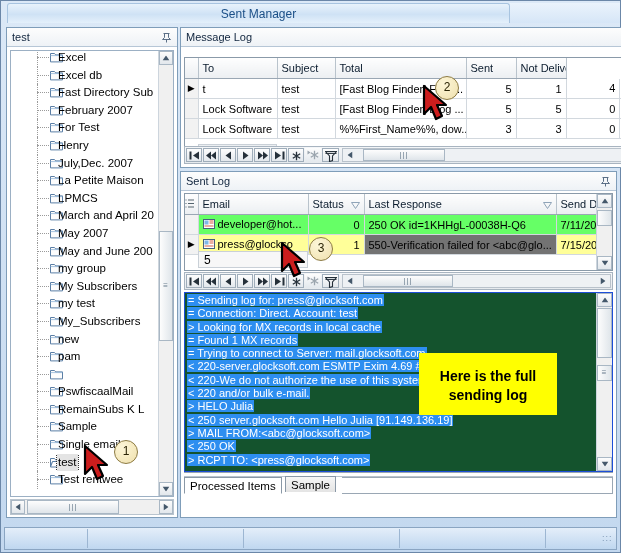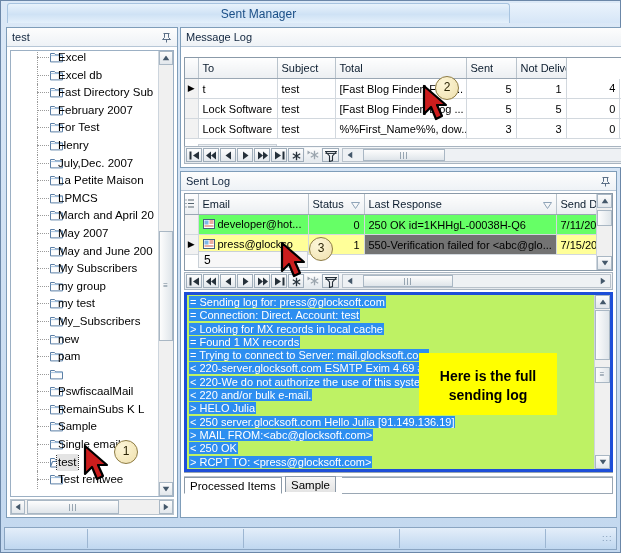--- a/index.html
+++ b/index.html
@@ -159,21 +159,21 @@
   }
   .navbtn svg{display:block;margin:0 auto;}
   .nav-hs{
     position:absolute;top:1px;height:14px;
     background:#eef1f4;border:1px solid #b9c2cb;box-sizing:border-box;
   }
 
   
   .memo{
     position:absolute;left:3px;right:3px;
-    background:#bef264;border:3px solid #1d4ed8;
+    background:#14532d;border:1px solid #1d4ed8;
     box-sizing:border-box;overflow:hidden;text-decoration:underline;
   }
   .memo-inner{position:absolute;left:2px;top:1px;right:16px;}
   .logline{
     font-size:11px;line-height:13.3px;white-space:nowrap;
     color:#fff;
   }
   .logline span{background:#2d8ef0;padding:0 1px;}
   .memo-vs{
     position:absolute;right:0;top:0;bottom:0;width:15px;
@@ -297,25 +297,25 @@
                   <path d="M0.5 1.5h4l1.2 1.4h6.8v7H0.5z" fill="#fdfdfd" stroke="#5b7fa6" stroke-width="1"></path>
                   <path d="M0.5 3.6h11.8" stroke="#8fb4d6" stroke-width="0.8" fill="none"></path>
                 </svg></span><span class="lbl">May 2007</span></div>
             <div class="tree-item"><span class="vline"></span><span class="dots"></span><span class="folder"><svg width="13" height="11" viewBox="0 0 13 11">
                   <path d="M0.5 1.5h4l1.2 1.4h6.8v7H0.5z" fill="#fdfdfd" stroke="#5b7fa6" stroke-width="1"></path>
                   <path d="M0.5 3.6h11.8" stroke="#8fb4d6" stroke-width="0.8" fill="none"></path>
                 </svg></span><span class="lbl">May and June 200</span></div>
             <div class="tree-item"><span class="vline"></span><span class="dots"></span><span class="folder"><svg width="13" height="11" viewBox="0 0 13 11">
                   <path d="M0.5 1.5h4l1.2 1.4h6.8v7H0.5z" fill="#fdfdfd" stroke="#5b7fa6" stroke-width="1"></path>
                   <path d="M0.5 3.6h11.8" stroke="#8fb4d6" stroke-width="0.8" fill="none"></path>
+                </svg></span><span class="lbl">my group</span></div>
+            <div class="tree-item"><span class="vline"></span><span class="dots"></span><span class="folder"><svg width="13" height="11" viewBox="0 0 13 11">
+                  <path d="M0.5 1.5h4l1.2 1.4h6.8v7H0.5z" fill="#fdfdfd" stroke="#5b7fa6" stroke-width="1"></path>
+                  <path d="M0.5 3.6h11.8" stroke="#8fb4d6" stroke-width="0.8" fill="none"></path>
                 </svg></span><span class="lbl">My Subscribers</span></div>
-            <div class="tree-item"><span class="vline"></span><span class="dots"></span><span class="folder"><svg width="13" height="11" viewBox="0 0 13 11">
-                  <path d="M0.5 1.5h4l1.2 1.4h6.8v7H0.5z" fill="#fdfdfd" stroke="#5b7fa6" stroke-width="1"></path>
-                  <path d="M0.5 3.6h11.8" stroke="#8fb4d6" stroke-width="0.8" fill="none"></path>
-                </svg></span><span class="lbl">my group</span></div>
             <div class="tree-item"><span class="vline"></span><span class="dots"></span><span class="folder"><svg width="13" height="11" viewBox="0 0 13 11">
                   <path d="M0.5 1.5h4l1.2 1.4h6.8v7H0.5z" fill="#fdfdfd" stroke="#5b7fa6" stroke-width="1"></path>
                   <path d="M0.5 3.6h11.8" stroke="#8fb4d6" stroke-width="0.8" fill="none"></path>
                 </svg></span><span class="lbl">my test</span></div>
             <div class="tree-item"><span class="vline"></span><span class="dots"></span><span class="folder"><svg width="13" height="11" viewBox="0 0 13 11">
                   <path d="M0.5 1.5h4l1.2 1.4h6.8v7H0.5z" fill="#fdfdfd" stroke="#5b7fa6" stroke-width="1"></path>
                   <path d="M0.5 3.6h11.8" stroke="#8fb4d6" stroke-width="0.8" fill="none"></path>
                 </svg></span><span class="lbl">My_Subscribers</span></div>
             <div class="tree-item"><span class="vline"></span><span class="dots"></span><span class="folder"><svg width="13" height="11" viewBox="0 0 13 11">
                   <path d="M0.5 1.5h4l1.2 1.4h6.8v7H0.5z" fill="#fdfdfd" stroke="#5b7fa6" stroke-width="1"></path>

